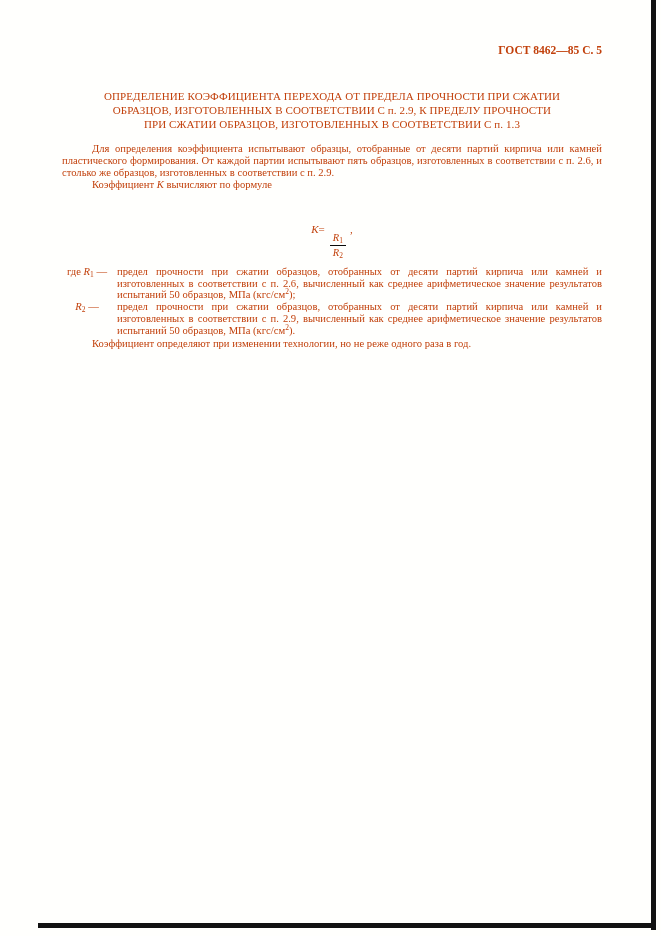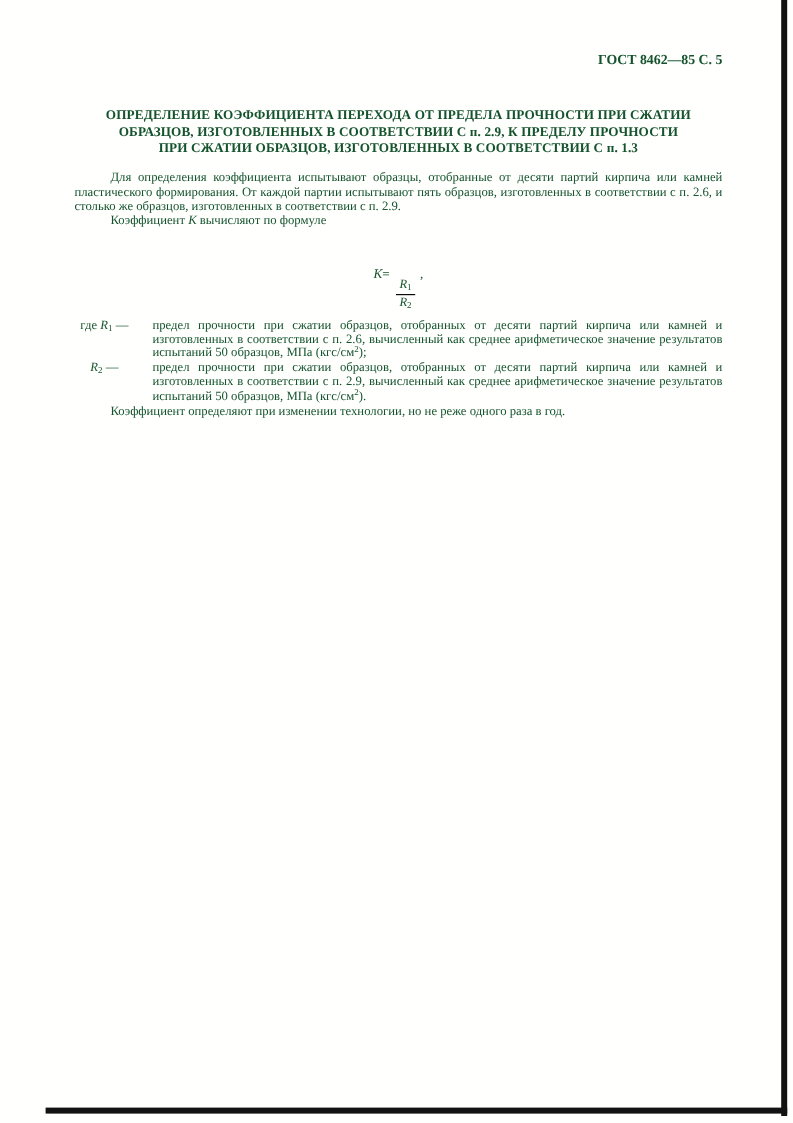--- a/index.html
+++ b/index.html
@@ -2,40 +2,40 @@
 <html><head>
 <meta charset="utf-8">
 <style>
   * { margin:0; padding:0; box-sizing:border-box; }
   html,body { background:#ffffff; }
   .page {
     position:relative;
     width:661px; height:936px;
     background:#fffffd;
     font-family:"Liberation Serif", serif;
-    color:#14532d;
+    color:#c2410c;
     overflow:hidden;
   }
   .right-bar {
     position:absolute; top:0; right:5px; width:5px; height:930px; background:#121212;
   }
   .bottom-bar {
     position:absolute; left:38px; bottom:8px; height:5px; right:5px; background:#121212;
   }
   .content {
     position:absolute; left:62px; top:44px; width:540px;
   }
   .gost-header {
     text-align:right; font-weight:bold; font-size:11.5px; line-height:13px;
   }
   .annex {
     margin-top:16px; text-align:right; font-style:italic; font-size:11px; line-height:13px;
   }
   .doc-title {
-    margin-top:32px; text-align:center; font-weight:bold; font-size:11px; line-height:14px;
+    margin-top:32px; text-align:center; font-weight:normal; font-size:11px; line-height:14px;
     letter-spacing:0.1px;
   }
   .para {
     font-size:10.6px; line-height:11.9px; text-align:justify; text-indent:30px;
   }
   .intro { margin-top:12px; }
   .formula-intro { margin-top:0; }
   .formula-row {
     margin:9px 0 7px 0;
     display:flex; justify-content:center; align-items:center;
@@ -46,21 +46,21 @@
     margin-left:5px; font-size:10.5px; line-height:12px;
   }
   .frac .num { border-bottom:1px solid #0a0a0a; padding:0 3px 1px 3px;margin-top:32px; }
   .frac .den { padding-top:1px; }
   .formula-tail { margin-left:4px; font-style:normal; }
   sub { font-size:7.5px; line-height:0; vertical-align:-2px; font-style:normal; }
   sup { font-size:7.5px; line-height:0; vertical-align:4px; }
   .defs { margin-top:6px; font-size:10.6px; line-height:11.9px; }
   .def-row { display:flex; }
   .def-lead { flex:0 0 50px; white-space:nowrap; text-align:center; }
-  .def-text { flex:1; text-align:justify; padding-left:5px;margin-left:10px; }
+  .def-text { flex:1; text-align:justify; padding-left:5px; }
   .closing { margin-top:1px; }
   i.sym { font-style:italic; }
 </style>
 </head>
 <body>
 
 <div class="page">
   <div class="right-bar"></div>
   <div class="bottom-bar"></div>
 

